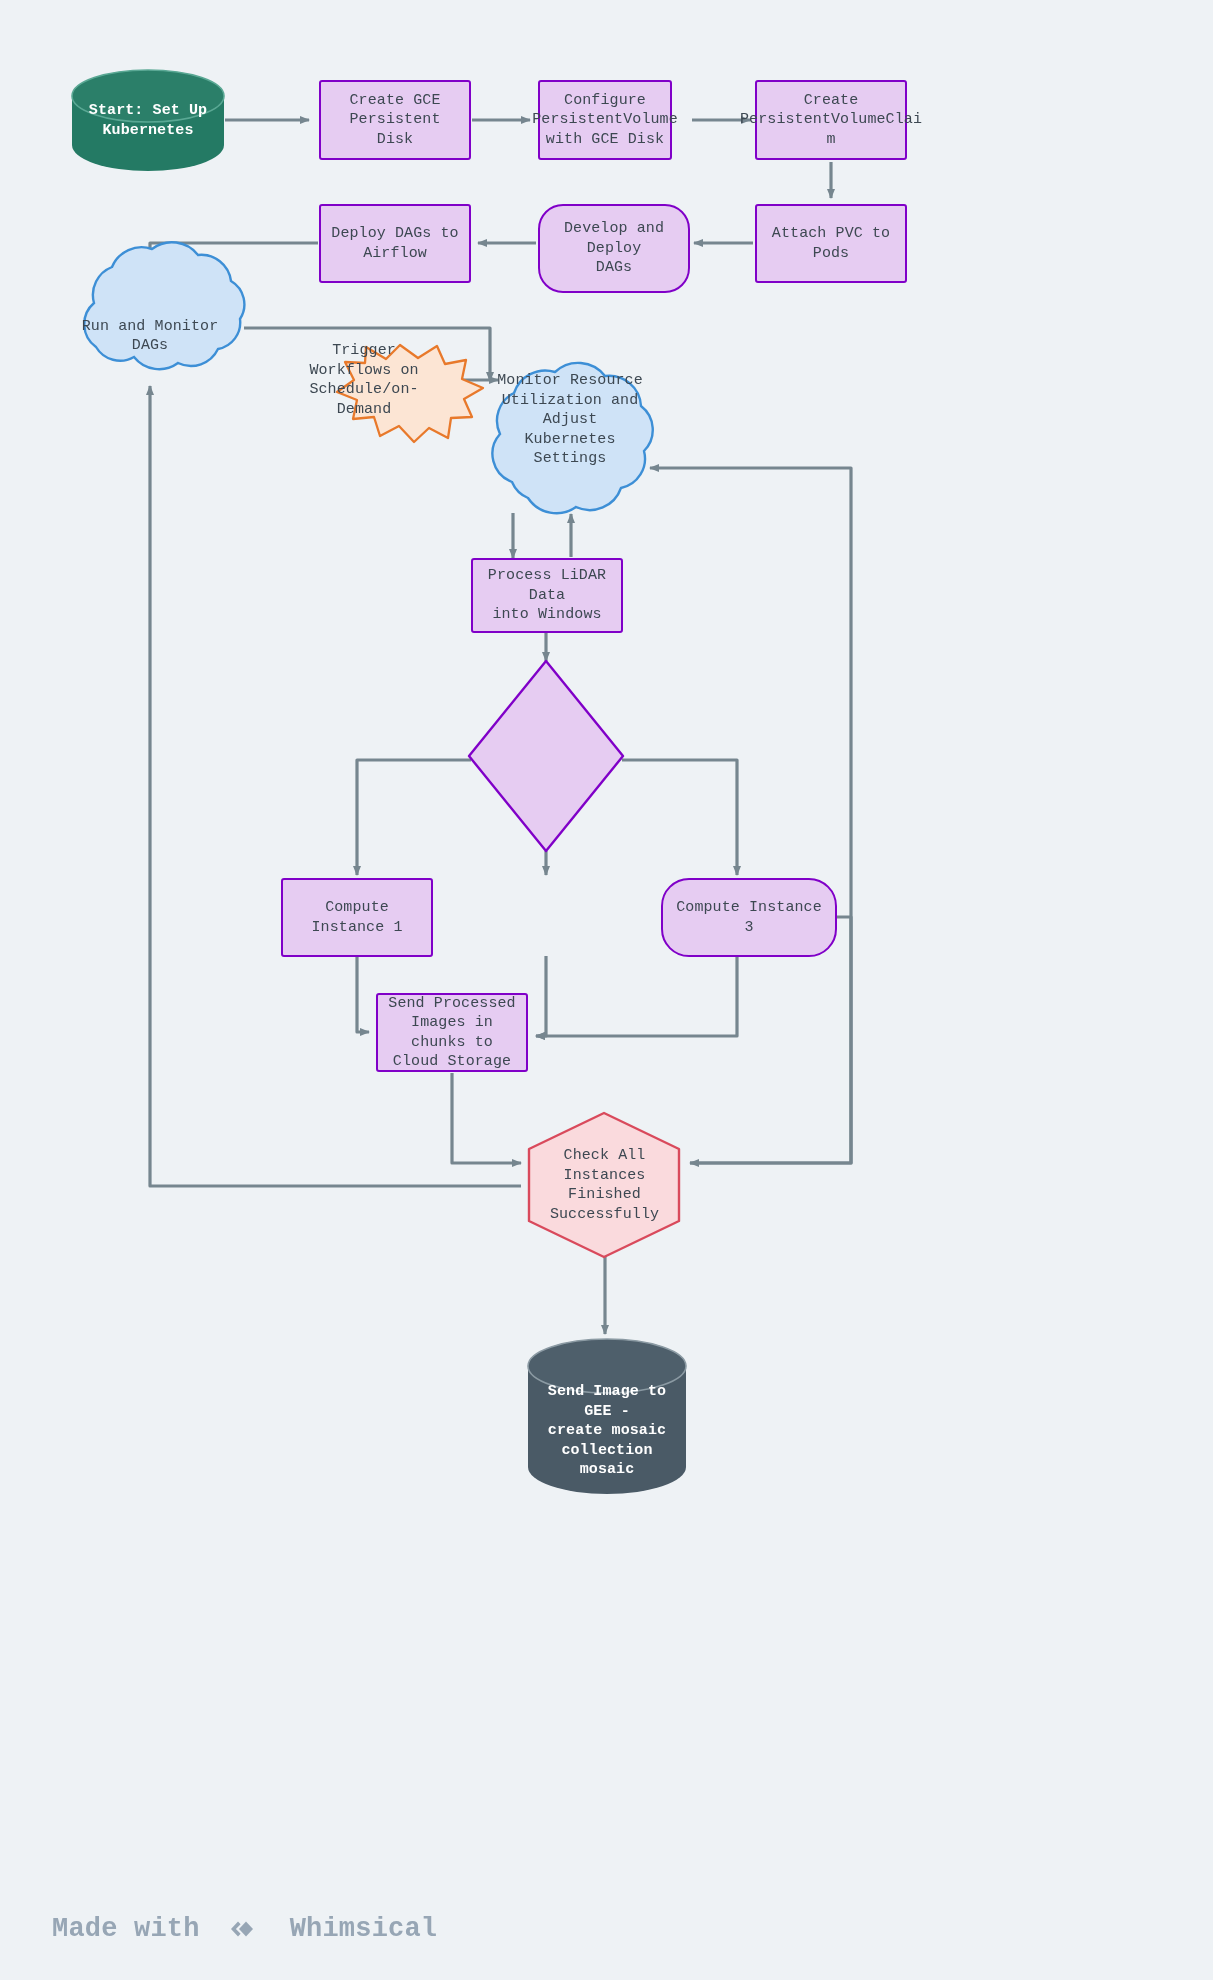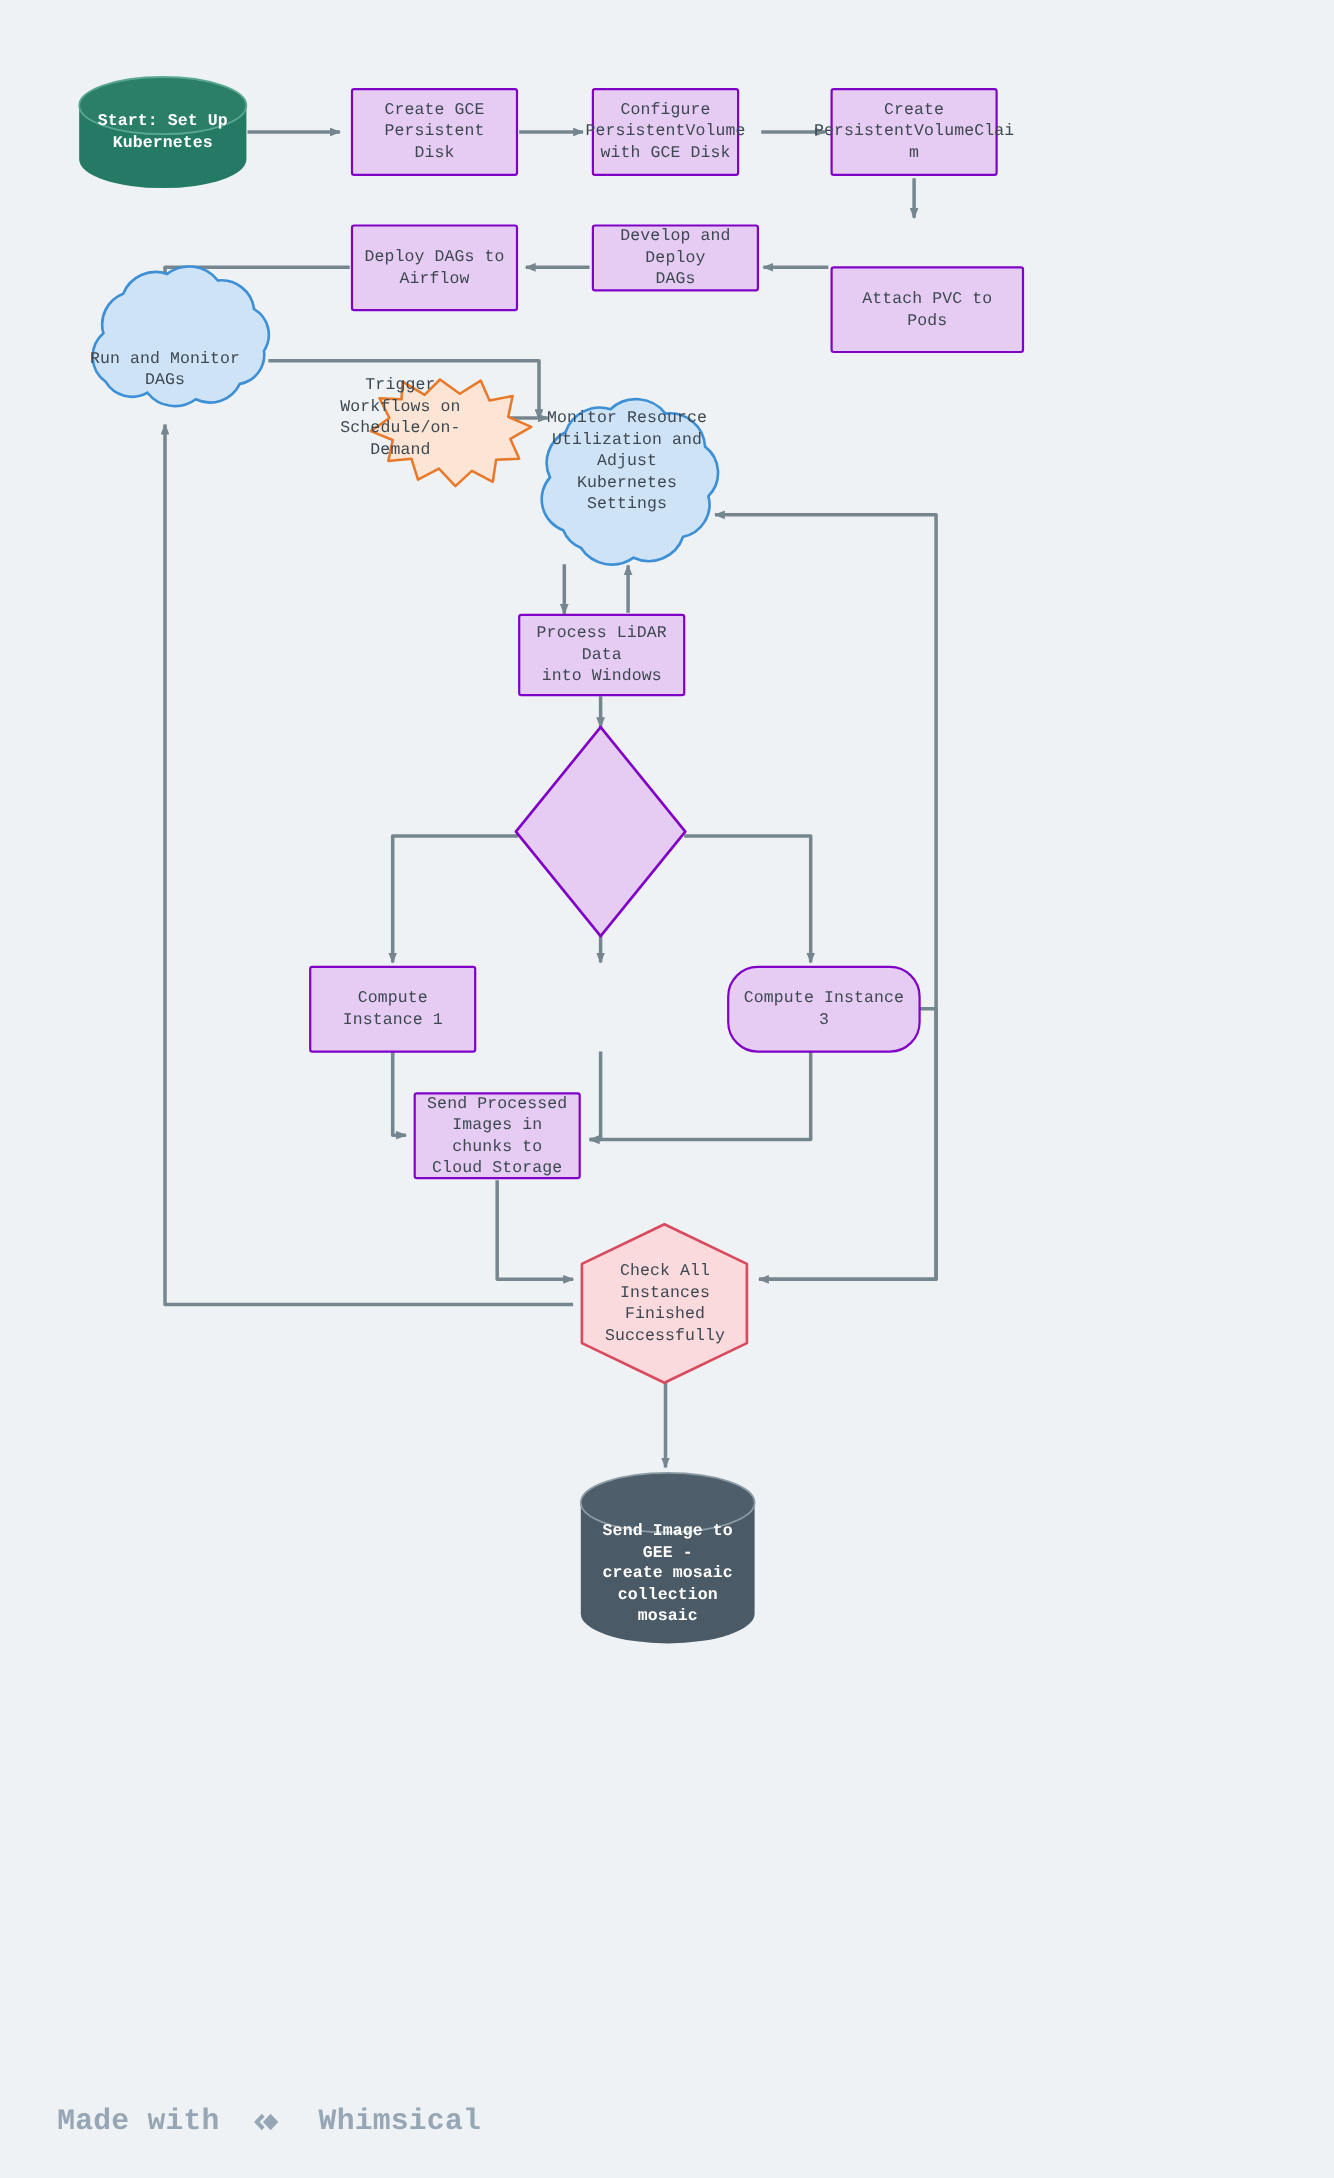--- a/index.html
+++ b/index.html
@@ -171,25 +171,25 @@
 PersistentVolume
 with GCE Disk</div>
   </div>
 
   <div class="node box" style="left:755px;top:64px;width:152px;height:80px;">
     <div class="nlabel">Create
 PersistentVolumeClai
 m</div>
   </div>
 
-  <div class="node box" style="left:755px;top:188px;width:176px;height:79px;margin-top:38px;">
+  <div class="node box" style="left:755px;top:188px;width:152px;height:79px;">
     <div class="nlabel">Attach PVC to Pods</div>
   </div>
 
-  <div class="node box" style="left:538px;top:188px;width:152px;height:61px;">
+  <div class="node box" style="left:538px;top:188px;width:152px;height:89px;border-radius:25px;">
     <div class="nlabel">Develop and Deploy
 DAGs</div>
   </div>
 
   <div class="node box" style="left:319px;top:188px;width:152px;height:79px;">
     <div class="nlabel">Deploy DAGs to
 Airflow</div>
   </div>
 
   <div class="node cloud" style="left:60px;top:282px;width:180px;height:76px;">

